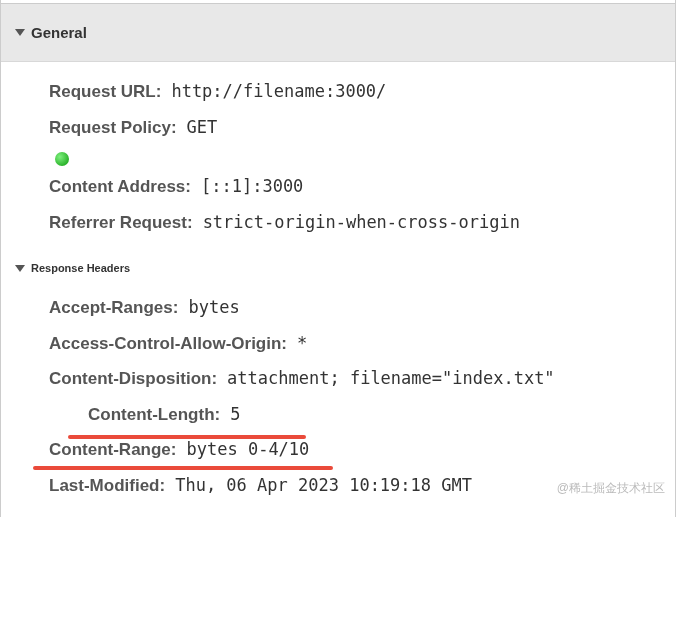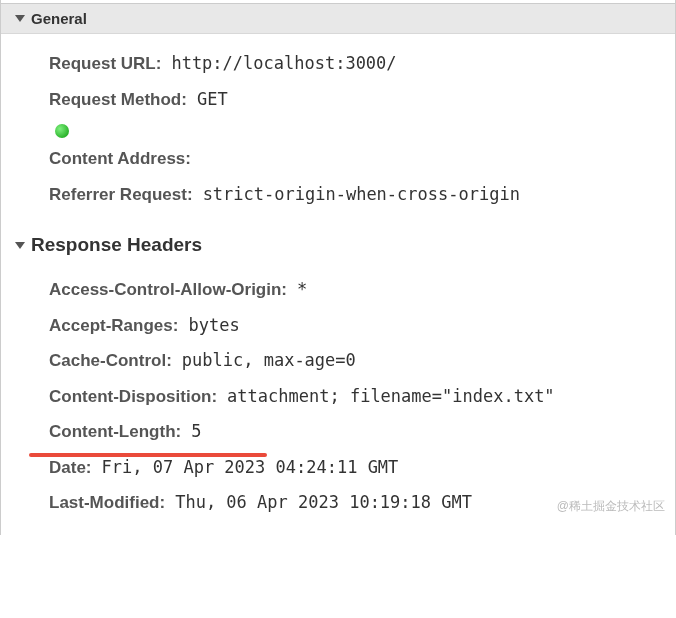--- a/index.html
+++ b/index.html
@@ -16,21 +16,21 @@
     .container {
       border-left: 1px solid #ccc;
       border-right: 1px solid #ccc;
     }
     .top-border {
       height: 4px;
       border-bottom: 1px solid #ccc;
     }
     .section-header {
       background: #e8e8e8;
-      padding: 6px 14px;
+      padding: 20px 14px;
       font-size: 15px;
       font-weight: 700;
       color: #333;
       display: flex;
       align-items: center;
       border-bottom: 1px solid #d8d8d8;
     }
     .section-header .triangle {
       width: 0;
       height: 0;
@@ -101,21 +101,21 @@
       right: 10px;
       bottom: 6px;
       font-size: 12px;
       color: #bbb;
       font-family: -apple-system, sans-serif;
     }
     .sub-header {
       display: flex;
       align-items: center;
       padding: 8px 14px 4px 14px;
-      font-size: 19px;
+      font-size: 11px;
       font-weight: 700;
       color: #333;
       text-align: center;
     }
     .sub-header .triangle {
       width: 0;
       height: 0;
       border-left: 5px solid transparent;
       border-right: 5px solid transparent;
       border-top: 7px solid #555;
@@ -132,68 +132,66 @@
   <div class="top-border"></div>
 
   <div class="section-header">
     <span class="triangle"></span>
     <span>General</span>
   </div>
 
   <div class="section-body">
     <div class="row">
       <span class="label">Request URL</span>
-      <span class="value">http://localhost:3000/</span>
+      <span class="value">http://filename:3000/</span>
     </div>
     <div class="row">
-      <span class="label">Request Method</span>
+      <span class="label">Request Policy</span>
       <span class="value">GET</span>
     </div>
     <div class="row status-row">
       <span class="status-dot"></span>
     </div>
     <div class="row">
       <span class="label">Content Address</span>
+      <span class="value">[::1]:3000</span>
     </div>
     <div class="row">
       <span class="label">Referrer Request</span>
       <span class="value">strict-origin-when-cross-origin</span>
     </div>
   </div>
 
   <div class="sub-header">
     <span class="triangle"></span>
     <span>Response Headers</span>
   </div>
 
   <div class="section-body">
     <div class="row">
-      <span class="label">Access-Control-Allow-Origin</span>
-      <span class="value">*</span>
-    </div>
-    <div class="row">
       <span class="label">Accept-Ranges</span>
       <span class="value">bytes</span>
     </div>
     <div class="row">
-      <span class="label">Cache-Control</span>
-      <span class="value">public, max-age=0</span>
+      <span class="label">Access-Control-Allow-Origin</span>
+      <span class="value">*</span>
     </div>
     <div class="row">
       <span class="label">Content-Disposition</span>
       <span class="value">attachment; filename="index.txt"</span>
     </div>
-    <div class="row" style="position:relative;">
+    <div class="row" style="position:relative;margin-left:39px;">
       <span class="label">Content-Length</span>
       <span class="value">5</span>
       <span class="underline-red ul1"></span>
     </div>
-    <div class="row">
-      <span class="label">Date</span>
-      <span class="value">Fri, 07 Apr 2023 04:24:11 GMT</span>
+    <div class="row" style="position:relative;">
+      <span class="label">Content-Range</span>
+      <span class="value">bytes 0-4/10</span>
+      <span class="underline-red ul2"></span>
     </div>
     <div class="row last-row">
       <span class="label">Last-Modified</span>
       <span class="value">Thu, 06 Apr 2023 10:19:18 GMT</span>
       <span class="watermark">@稀土掘金技术社区</span>
     </div>
   </div>
 </div>
 
 </body></html>

